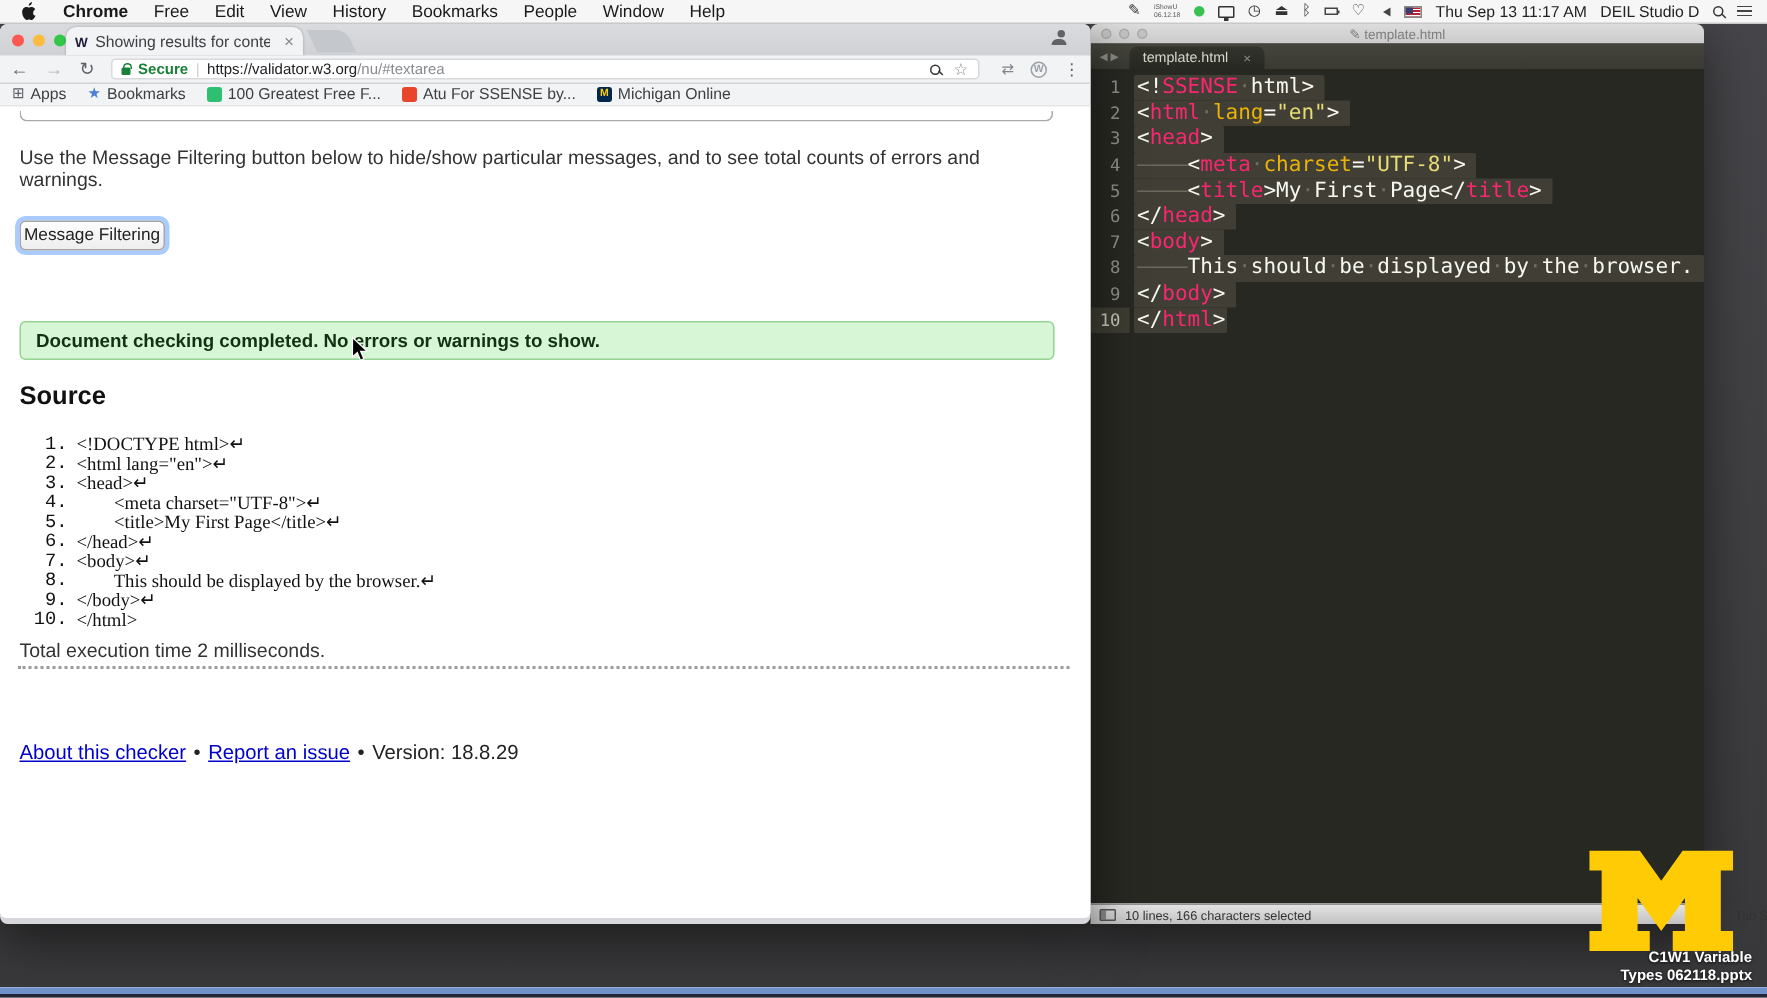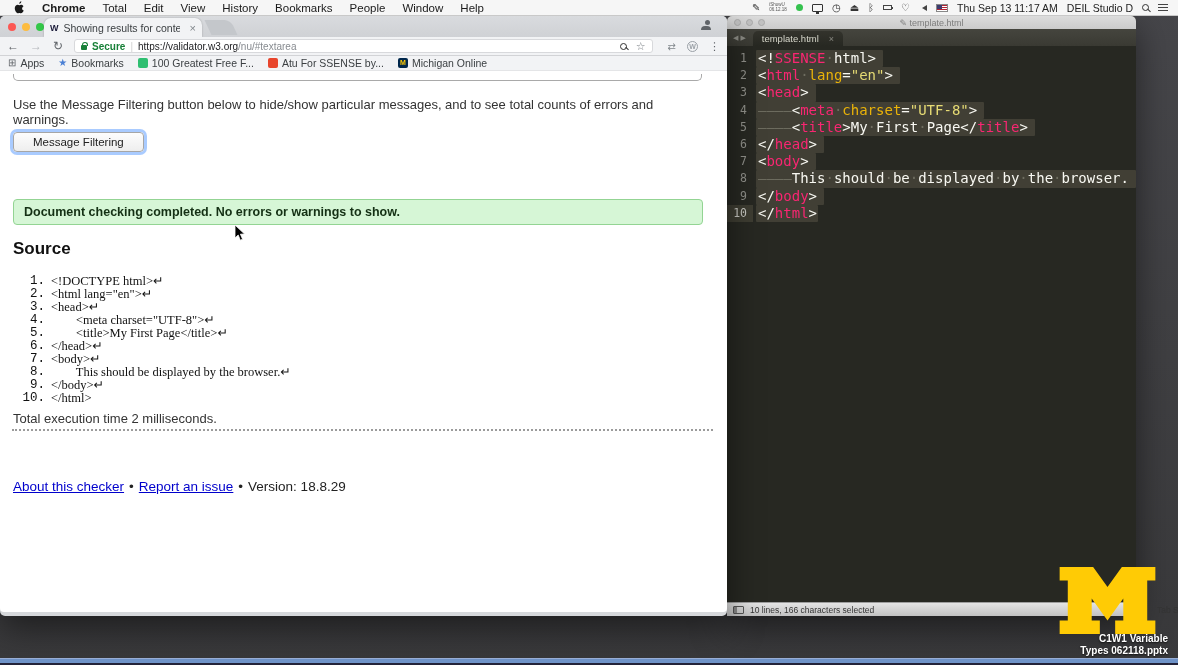--- a/index.html
+++ b/index.html
@@ -79,23 +79,23 @@
   .bm { display:flex; align-items:center; gap:4px; font-size:10.5px; color:#3c4043; white-space:nowrap; }
   .bmi { font-size:10px; line-height:10px; }
   .bmi.boxed { width:10px; height:10px; border-radius:2px; font-size:7px; font-weight:bold;
                text-align:center; line-height:10px; }
 
   .page { position:absolute; top:55px; left:0; right:0; bottom:4px; background:#fff;
           padding:0 13px; font-size:13px; color:#2b2b2b; border-radius:0 0 4px 4px; overflow:hidden; }
   .ta-edge { height:7px; width:689px; border:1px solid #a9a9a9; border-top:none;
              border-radius:0 0 5px 5px; margin-top:3px; }
   .intro { margin-top:16px; line-height:15px; width:648px; color:#333; }
-  .filter-btn { margin-top:5px; font-family:"Liberation Sans",sans-serif; font-size:11.5px; color:#222;
+  .filter-btn { margin-top:20px; font-family:"Liberation Sans",sans-serif; font-size:11.5px; color:#222;
                 background:linear-gradient(#fdfdfd,#eee); border:1px solid #a6a6a6; border-radius:4px;
-                padding:3px 19px; outline:none; box-shadow:0 0 0 3px rgba(98,160,255,.55); }
+                padding:3px 2px; outline:none; box-shadow:0 0 0 3px rgba(98,160,255,.55); }
   .alert-success { margin-top:47px; width:690px; height:26px; background:#d6f6d6;
                    border:1px solid #93d493; border-radius:4px; display:flex; align-items:center;
                    padding:0 10px; font-weight:bold; color:#143014; font-size:12.5px; }
   .source-h { margin-top:14px; font-size:17px; font-weight:bold; color:#111; }
   .src-list { margin-top:16px; font-family:"Liberation Mono","DejaVu Sans Mono",monospace;
               font-size:12.5px; line-height:13px; color:#111; }
   .src-line { display:flex; }
   .src-num { width:32px; text-align:right; margin-right:6px; flex:none; }
   .src-code { white-space:pre;font-family:Liberation Serif, serif; }
   .note { margin-top:16px; color:#333; }
@@ -156,21 +156,21 @@
 
   <div class="menubar">
     <div class="menubar-left">
       <span class="apple-logo">
           <svg viewBox="0 0 170 170">
             <path d="M150 130c-4 10-9 19-16 27-9 11-17 18-27 18-9 0-12-6-24-6s-16 6-24 6-17-8-27-20C21 141 12 118 12 96c0-35 23-54 45-54 10 0 19 7 25 7s16-7 28-7c8 0 25 3 37 22-1 1-22 13-22 38 0 30 25 28 25 28zM105 16c5-7 9-16 8-26-8 1-18 6-24 13-5 6-10 16-8 25 9 1 18-5 24-12z"></path>
           </svg>
         </span>
       <span style="display:flex;gap:17px;">
           <span class="menu-item bold">Chrome</span>
-          <span class="menu-item">Total</span>
+          <span class="menu-item">Free</span>
           <span class="menu-item">Edit</span>
           <span class="menu-item">View</span>
           <span class="menu-item">History</span>
           <span class="menu-item">Bookmarks</span>
           <span class="menu-item">People</span>
           <span class="menu-item">Window</span>
           <span class="menu-item">Help</span>
         </span>
     </div>
     <div class="menubar-right">

